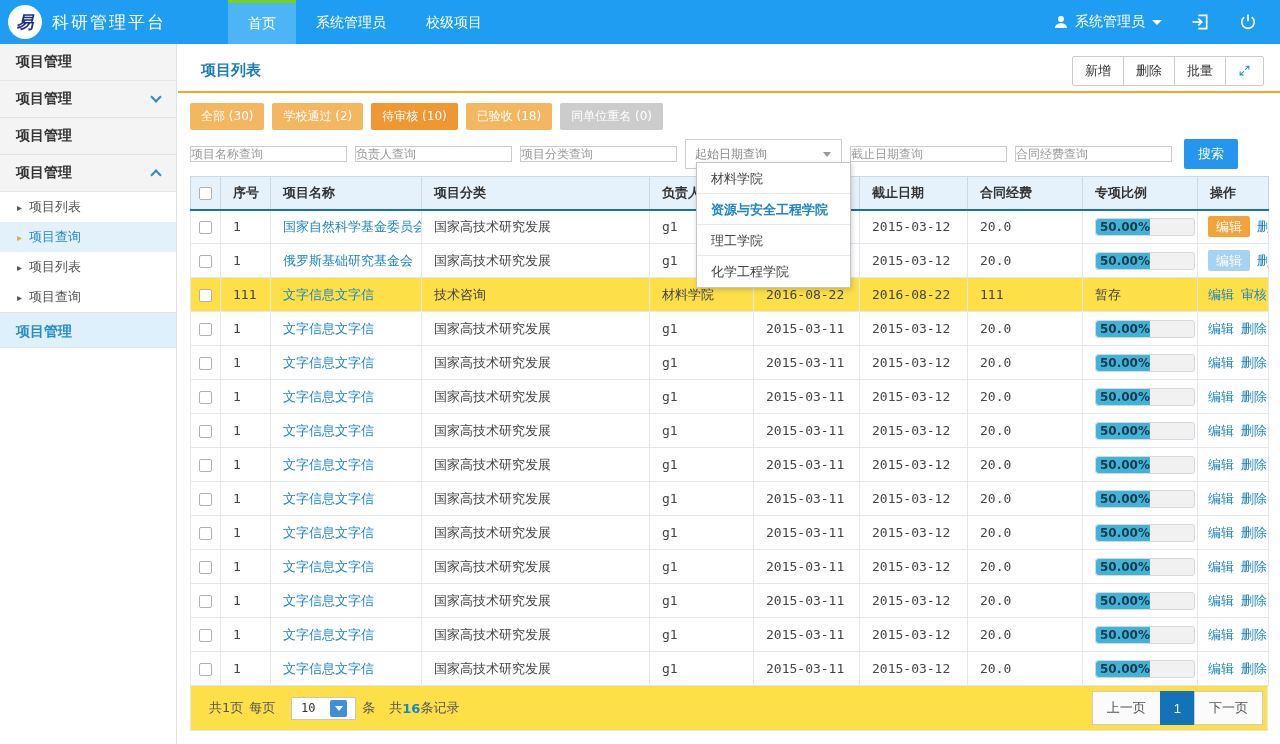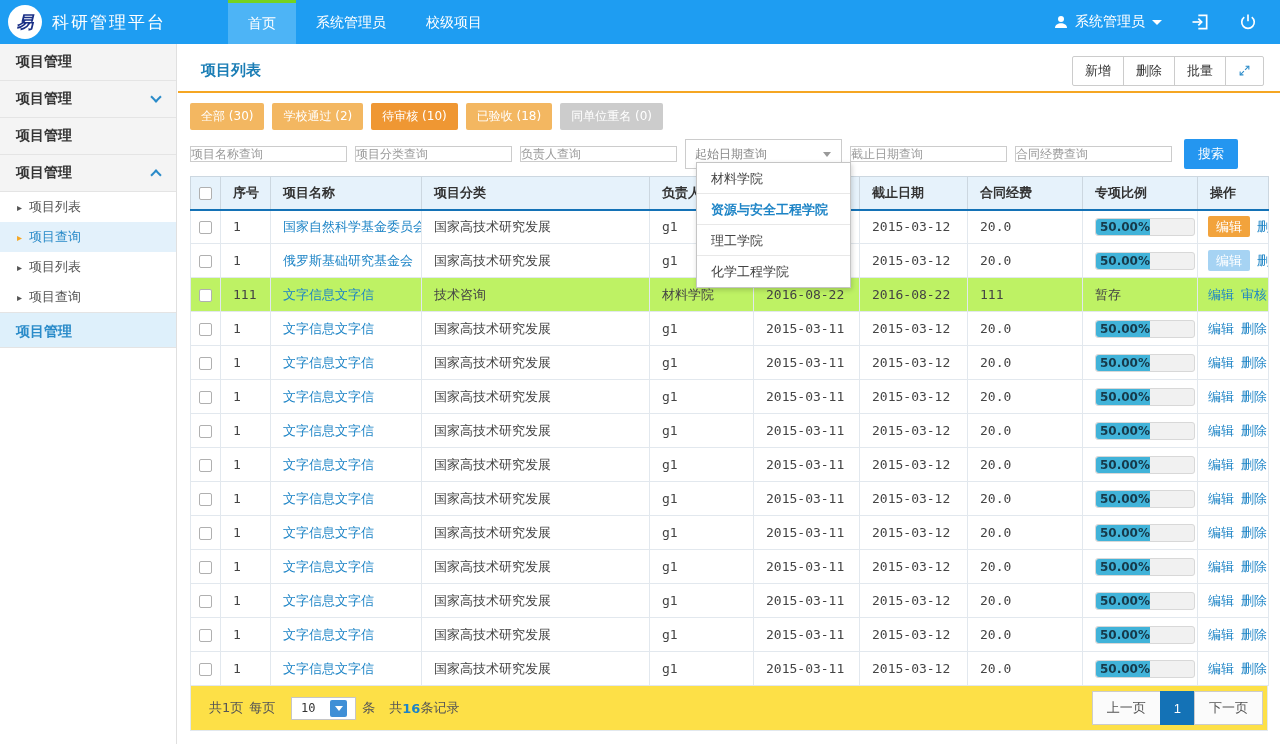--- a/index.html
+++ b/index.html
@@ -77,21 +77,21 @@
   .dd-item:last-child { border-bottom:none; }
   .dd-item.selected { color:#1d84c6; font-weight:bold; }
 
   
   .table-wrap { margin:7px 12px 0 12px; }
   table { border-collapse:collapse; width:1078px; table-layout:fixed; font-size:13px; }
   th { background:#e6f2fb; border:1px solid #ccd7e0; border-bottom:2px solid #1472b6;
     height:33px; text-align:left; padding-left:12px; color:#333; font-size:13px; }
   td { border:1px solid #e2e8ee; height:34px; padding-left:12px; color:#444; overflow:hidden;
     white-space:nowrap; }
-  tr.hl td { background:#bef264; }
+  tr.hl td { background:#fde047; }
   .mono { font-family:"DejaVu Sans Mono","Liberation Mono",monospace; font-size:13px; }
   .cb { width:13px; height:13px; border:1px solid #b0b0b0; background:#fff; display:inline-block;
     border-radius:2px; vertical-align:middle; cursor:pointer; }
   .link { color:#1d84c6; cursor:pointer; }
   .bar { width:100px; height:18px; background:#f1f1f1; border:1px solid #d8d8d8;
     border-radius:3px; position:relative; margin-top:0; }
   .bar-fill { height:100%; background:#41b3d9; border-radius:3px 0 0 3px; }
   .bar-label { position:absolute; left:4px; top:0; line-height:17px; font-size:12px;
     color:#16394a; font-weight:bold; }
   .cell-actions { padding-left:10px; }
@@ -207,22 +207,22 @@
   <div class="filter-row">
     <span class="ftab">全部 (30)</span>
     <span class="ftab">学校通过 (2)</span>
     <span class="ftab active">待审核 (10)</span>
     <span class="ftab">已验收 (18)</span>
     <span class="ftab disabled">同单位重名 (0)</span>
   </div>
 
   <div class="search-row">
     <input class="s-input" placeholder="项目名称查询" style="">
+    <input class="s-input" placeholder="负责人查询" style="">
     <input class="s-input" placeholder="项目分类查询" style="">
-    <input class="s-input" placeholder="负责人查询" style="">
     <div class="s-select">
       <span>起始日期查询</span>
       <i class="sel-caret"></i>
     </div>
     <input class="s-input" placeholder="截止日期查询" style="">
     <input class="s-input" placeholder="合同经费查询" style="">
     <button class="search-btn">搜索</button>
   </div>
 
   <div class="table-wrap">

